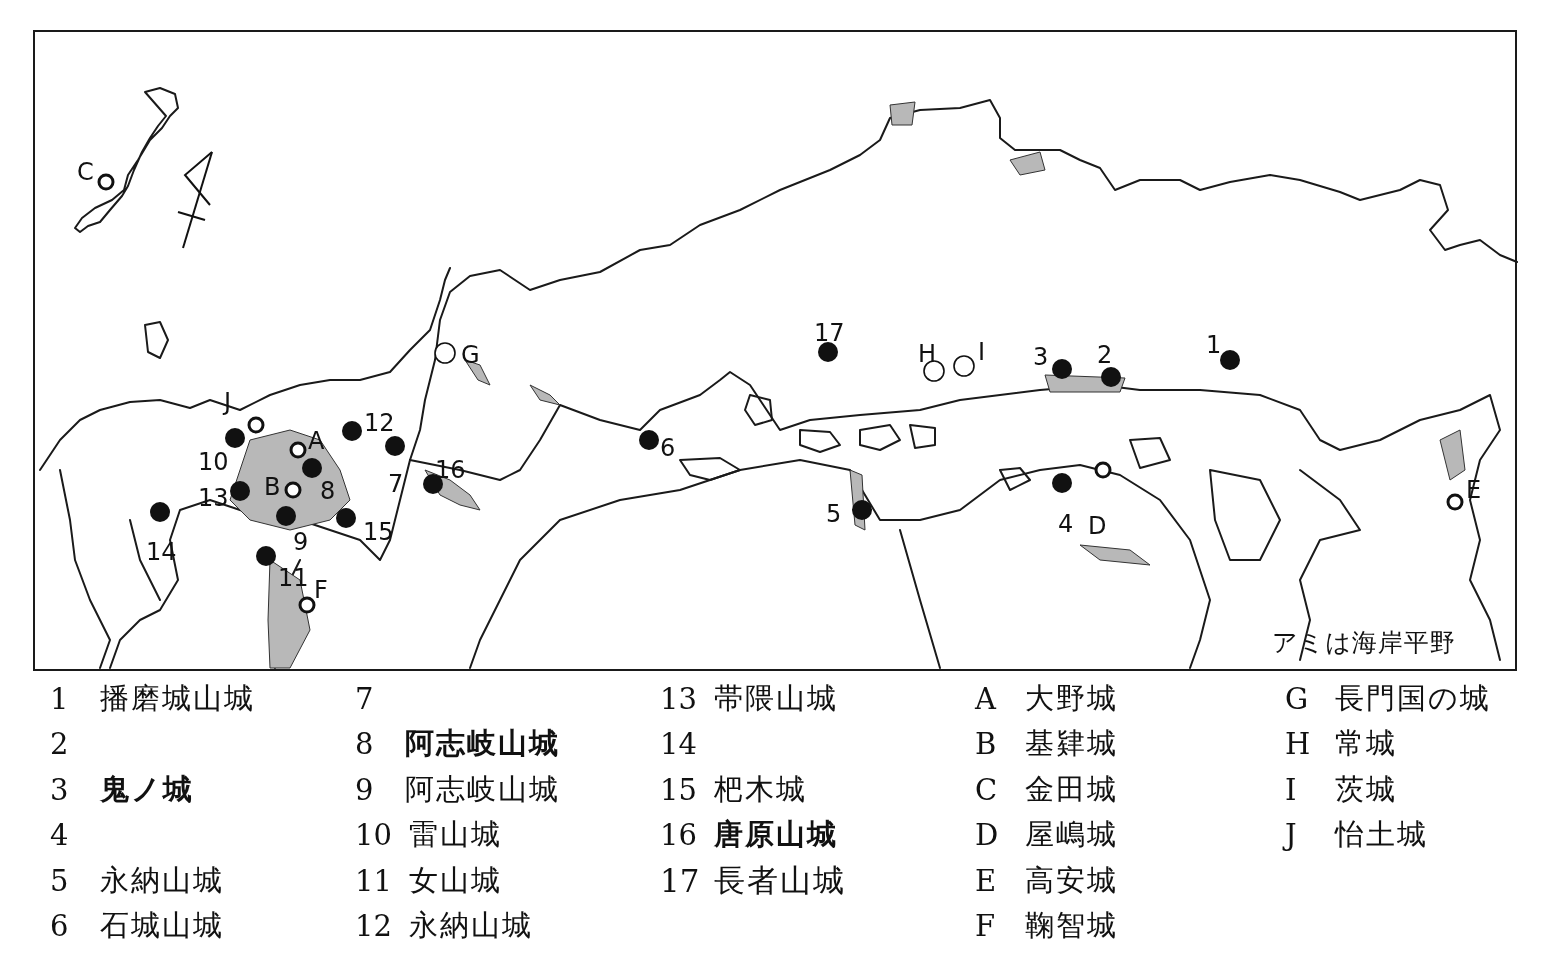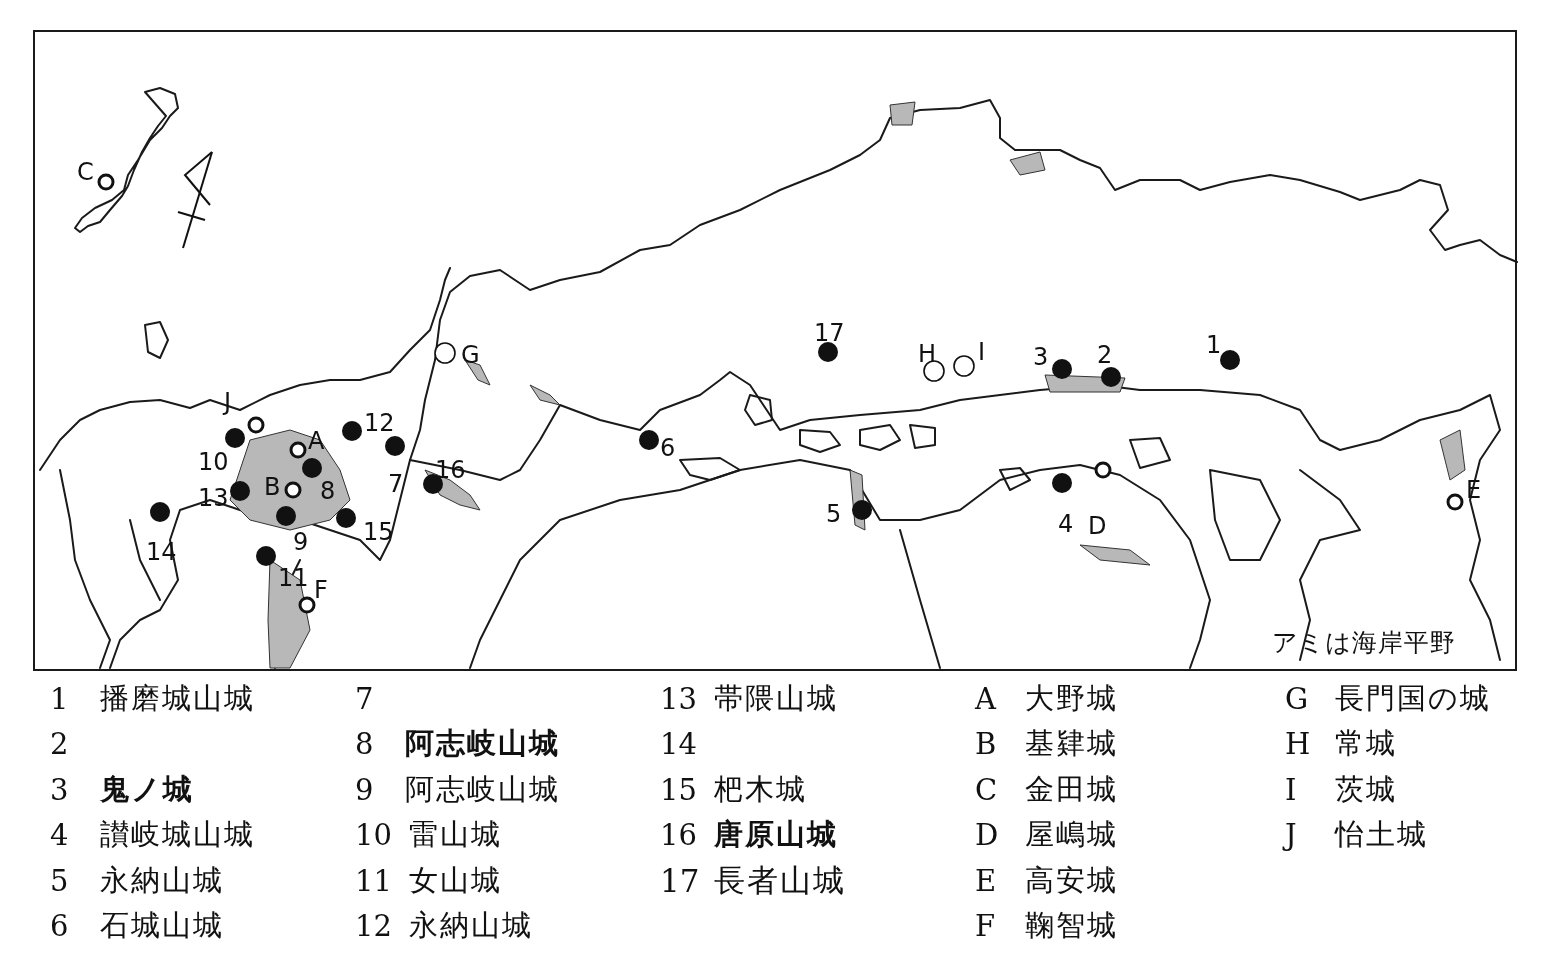--- a/index.html
+++ b/index.html
@@ -200,21 +200,20 @@
       </div>
       <div class="legend-row">
         <span class="legend-key">2</span>
       </div>
       <div class="legend-row">
         <span class="legend-key">3</span>
         <span class="legend-name bold">鬼ノ城</span>
       </div>
       <div class="legend-row">
         <span class="legend-key">4</span>
-        <span class="legend-name">讃岐城山城</span>
       </div>
       <div class="legend-row">
         <span class="legend-key">5</span>
         <span class="legend-name">永納山城</span>
       </div>
       <div class="legend-row">
         <span class="legend-key">6</span>
         <span class="legend-name">石城山城</span>
       </div>
     </div>

